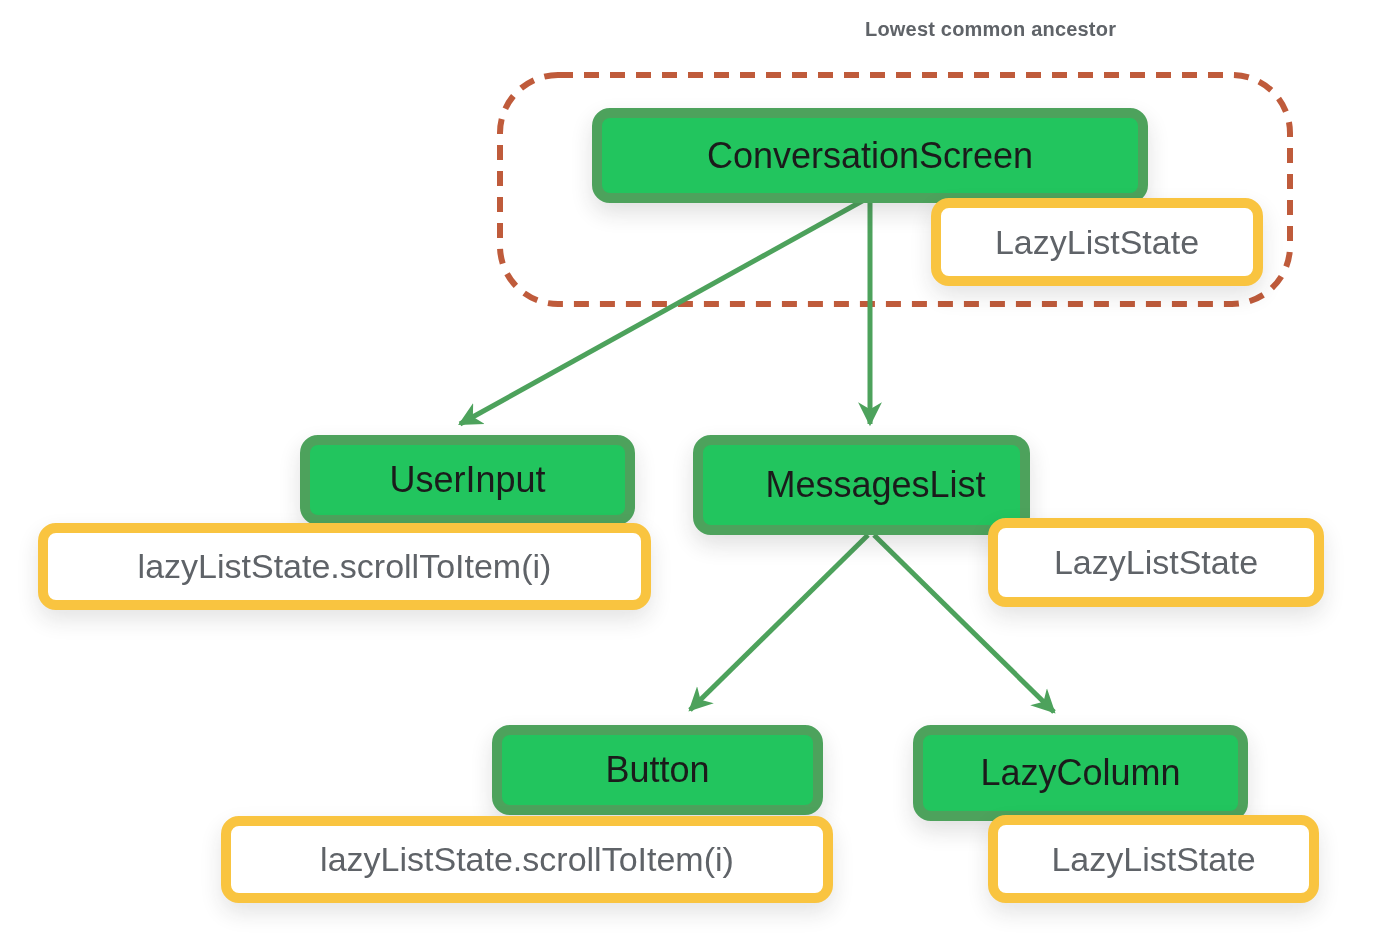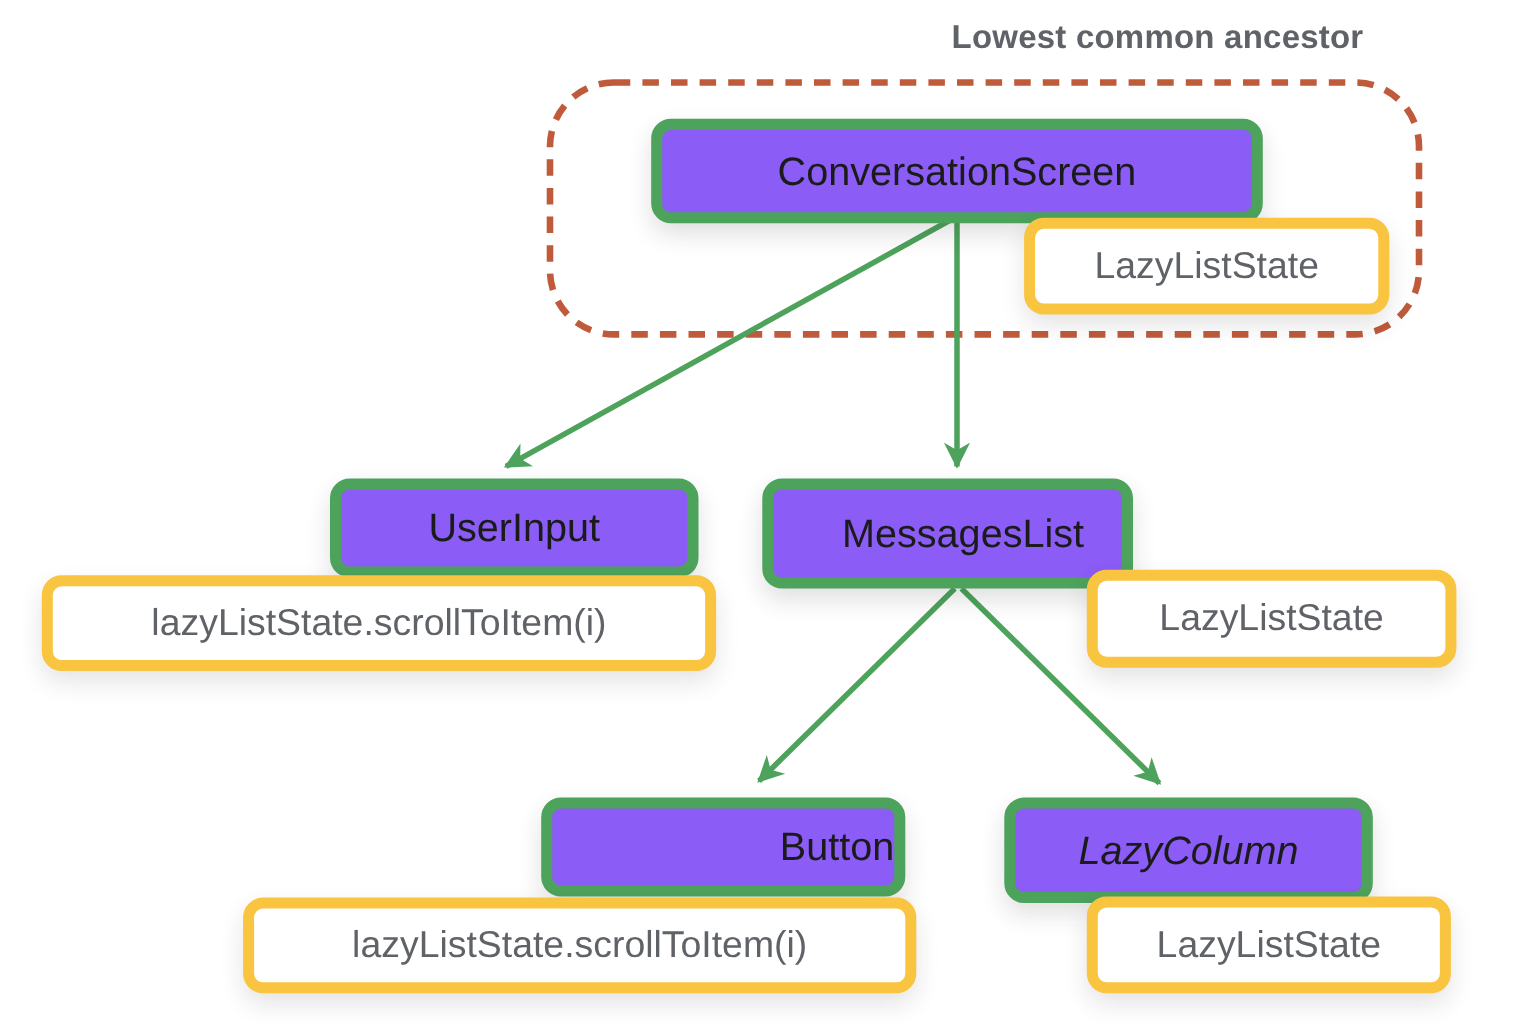--- a/index.html
+++ b/index.html
@@ -9,56 +9,56 @@
     --gray:#5F6368;
     --ink:#1b1b1b;
   }
   *{box-sizing:border-box;margin:0;padding:0;}
   html,body{width:1388px;height:942px;background:#ffffff;overflow:hidden;
     font-family:"Liberation Sans", sans-serif;}
   .stage{position:relative;width:1388px;height:942px;background:#ffffff;}
 
   .annotation{
     position:absolute;left:865px;top:18px;width:430px;
-    font-size:30px;font-weight:700;color:var(--gray);
+    font-size:20px;font-weight:700;color:var(--gray);
     text-align:left;letter-spacing:.2px;white-space:nowrap;
   }
 
   svg.layer{position:absolute;left:0;top:0;width:1388px;height:942px;z-index:1;}
   .ancestor-dash{fill:none;stroke:var(--dash);stroke-width:6;stroke-dasharray:15 11;}
   .arrow{stroke:var(--green);stroke-width:5;fill:none;}
   .arrowhead{fill:var(--green);}
 
   .node{
     position:absolute;z-index:3;
     display:flex;align-items:center;justify-content:center;
-    background:#8b5cf6;border:10px solid var(--green);border-radius:18px;
+    background:#22c55e;border:10px solid var(--green);border-radius:18px;
     box-shadow:0 10px 22px rgba(32,33,36,.14);
     font-size:36px;font-weight:500;color:var(--ink);
     white-space:nowrap;
   }
   .state{
     position:absolute;z-index:4;
     display:flex;align-items:center;justify-content:center;
     background:#ffffff;border:10px solid var(--yellow);border-radius:18px;
     box-shadow:0 10px 22px rgba(32,33,36,.12);
     font-size:34px;font-weight:400;color:var(--gray);
     white-space:nowrap;
     margin-left:11px;
   }
 
   #node-conversation{left:592px;top:108px;width:556px;height:95px;}
   #state-ancestor{left:920px;top:198px;width:332px;height:88px;}
   #node-userinput{left:300px;top:435px;width:335px;height:90px;}
   #state-userinput-call{left:27px;top:523px;width:613px;height:87px;}
   #node-messageslist{left:693px;top:435px;width:337px;height:100px;padding-left:28px;}
   #state-messages{left:977px;top:518px;width:336px;height:89px;}
-  #node-button{left:492px;top:725px;width:331px;height:90px;justify-content:flex-end;}
+  #node-button{left:492px;top:725px;width:331px;height:90px;}
   #state-button-call{left:210px;top:816px;width:612px;height:87px;}
-  #node-lazycolumn{left:913px;top:725px;width:335px;height:96px;font-style:italic;}
+  #node-lazycolumn{left:913px;top:725px;width:335px;height:96px;}
   #state-column{left:977px;top:815px;width:331px;height:88px;}
 </style>
 </head>
 <body>
 
 <div class="stage">
 
   <div class="annotation">Lowest common ancestor</div>
 
   <svg class="layer" viewBox="0 0 1388 942" xmlns="http://www.w3.org/2000/svg">

